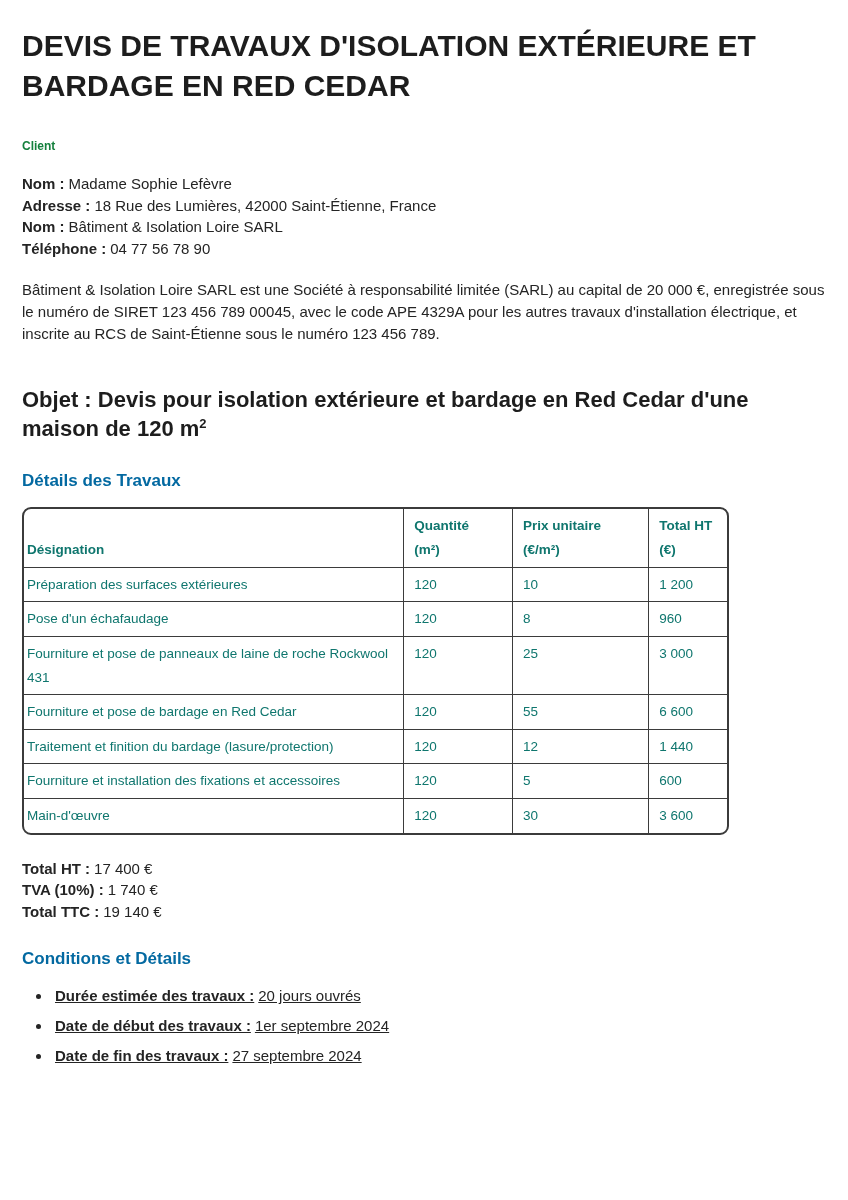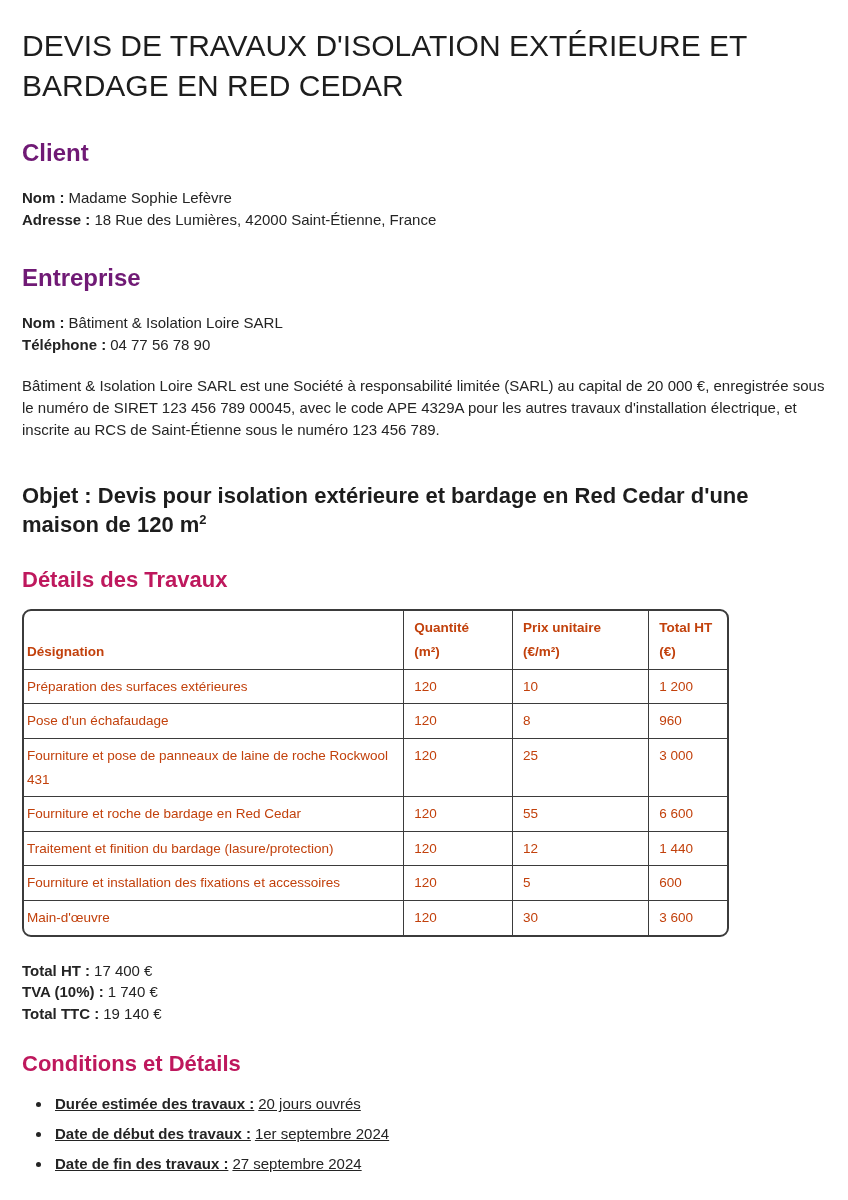--- a/index.html
+++ b/index.html
@@ -14,45 +14,45 @@
     color: #242424;
   }
   .page {
     box-sizing: border-box;
     width: 848px;
     padding: 26px 22px 40px 22px;
   }
   h1.doc-title {
     font-size: 30px;
     line-height: 1.32;
-    font-weight: 400;
+    font-weight: 700;
     color: #1d1d1d;
     margin: 0 0 0 0;
   }
   h2.section-heading {
-    font-size: 24px;
-    font-weight: 700;
-    color: #701a75;
+    font-size: 12px;
+    font-weight: 700;
+    color: #15803d;
     margin: 34px 0 20px 0;
   }
   h2.objet-heading {
     font-size: 22px;
     line-height: 1.36;
     font-weight: 700;
     color: #1d1d1d;
     margin: 40px 0 0 0;
     max-width: 795px;
   }
   h2.objet-heading sup {
     font-size: 13px;
   }
   h3.sub-heading {
-    font-size: 22px;
-    font-weight: 700;
-    color: #be185d;
+    font-size: 17px;
+    font-weight: 700;
+    color: #0369a1;
     margin: 27px 0 16px 0;
   }
   .field-line {
     font-size: 15px;
     line-height: 21.5px;
     margin: 0;
   }
   .lbl {
     font-weight: 700;
     margin-right: 4px;
@@ -73,21 +73,21 @@
     margin-top: 16px;
   }
   table.works-table th,
   table.works-table td {
     border-left: 1.5px solid #3b3b3b;
     border-bottom: 1.5px solid #3b3b3b;
     padding: 5px 8px 5px 10px;
     line-height: 1.75;
     text-align: left;
     vertical-align: top;
-    color: #c2410c;
+    color: #0f766e;
   }
   table.works-table th {
     vertical-align: bottom;
     font-weight: 700;
   }
   table.works-table th:first-child,
   table.works-table td:first-child {
     border-left: 0;
     padding-left: 3px;
   }
@@ -122,21 +122,20 @@
   <h2 class="section-heading">Client</h2>
   <div>
     <p class="field-line">
       <span class="lbl">Nom :</span><span>Madame Sophie Lefèvre</span>
     </p>
     <p class="field-line">
       <span class="lbl">Adresse :</span><span>18 Rue des Lumières, 42000 Saint-Étienne, France</span>
     </p>
   </div>
 
-  <h2 class="section-heading">Entreprise</h2>
   <div>
     <p class="field-line">
       <span class="lbl">Nom :</span><span>Bâtiment &amp; Isolation Loire SARL</span>
     </p>
     <p class="field-line">
       <span class="lbl">Téléphone :</span><span>04 77 56 78 90</span>
     </p>
   </div>
 
   <p class="para">Bâtiment &amp; Isolation Loire SARL est une Société à responsabilité limitée (SARL) au capital de 20 000 €, enregistrée sous le numéro de SIRET 123 456 789 00045, avec le code APE 4329A pour les autres travaux d'installation électrique, et inscrite au RCS de Saint-Étienne sous le numéro 123 456 789.</p>
@@ -184,21 +183,21 @@
         <td>8</td>
         <td>960</td>
       </tr>
       <tr>
         <td>Fourniture et pose de panneaux de laine de roche Rockwool 431</td>
         <td>120</td>
         <td>25</td>
         <td>3 000</td>
       </tr>
       <tr>
-        <td>Fourniture et roche de bardage en Red Cedar</td>
+        <td>Fourniture et pose de bardage en Red Cedar</td>
         <td>120</td>
         <td>55</td>
         <td>6 600</td>
       </tr>
       <tr>
         <td>Traitement et finition du bardage (lasure/protection)</td>
         <td>120</td>
         <td>12</td>
         <td>1 440</td>
       </tr>

